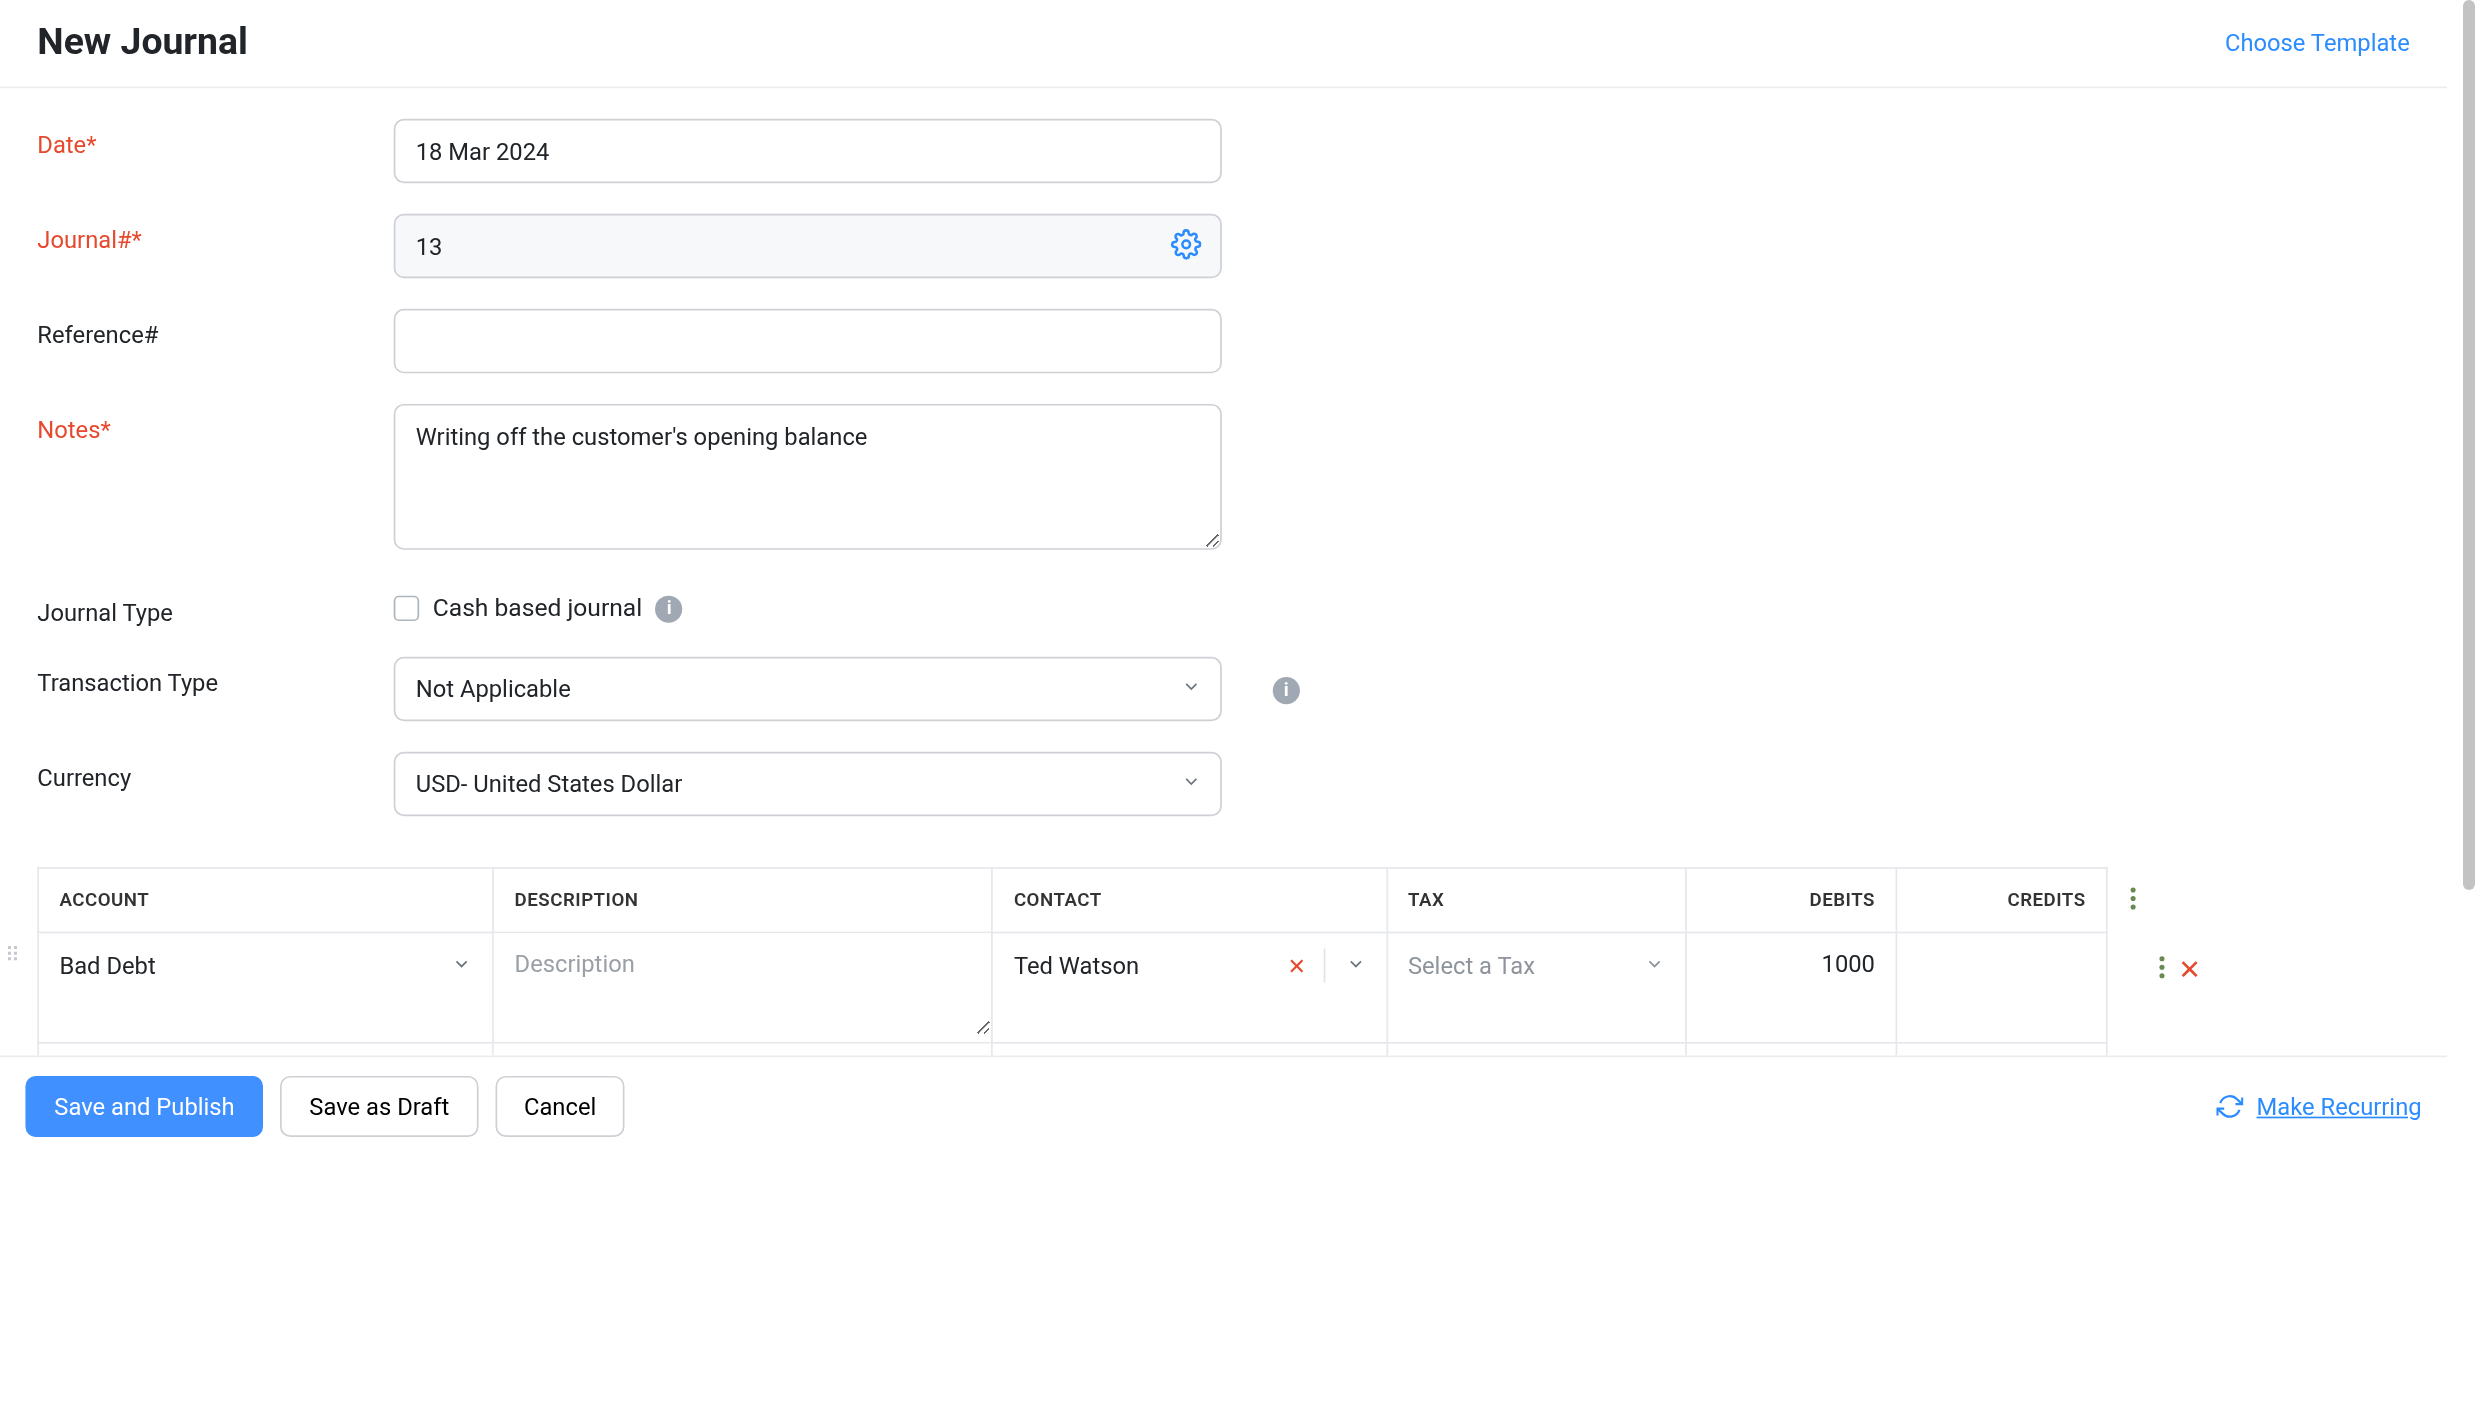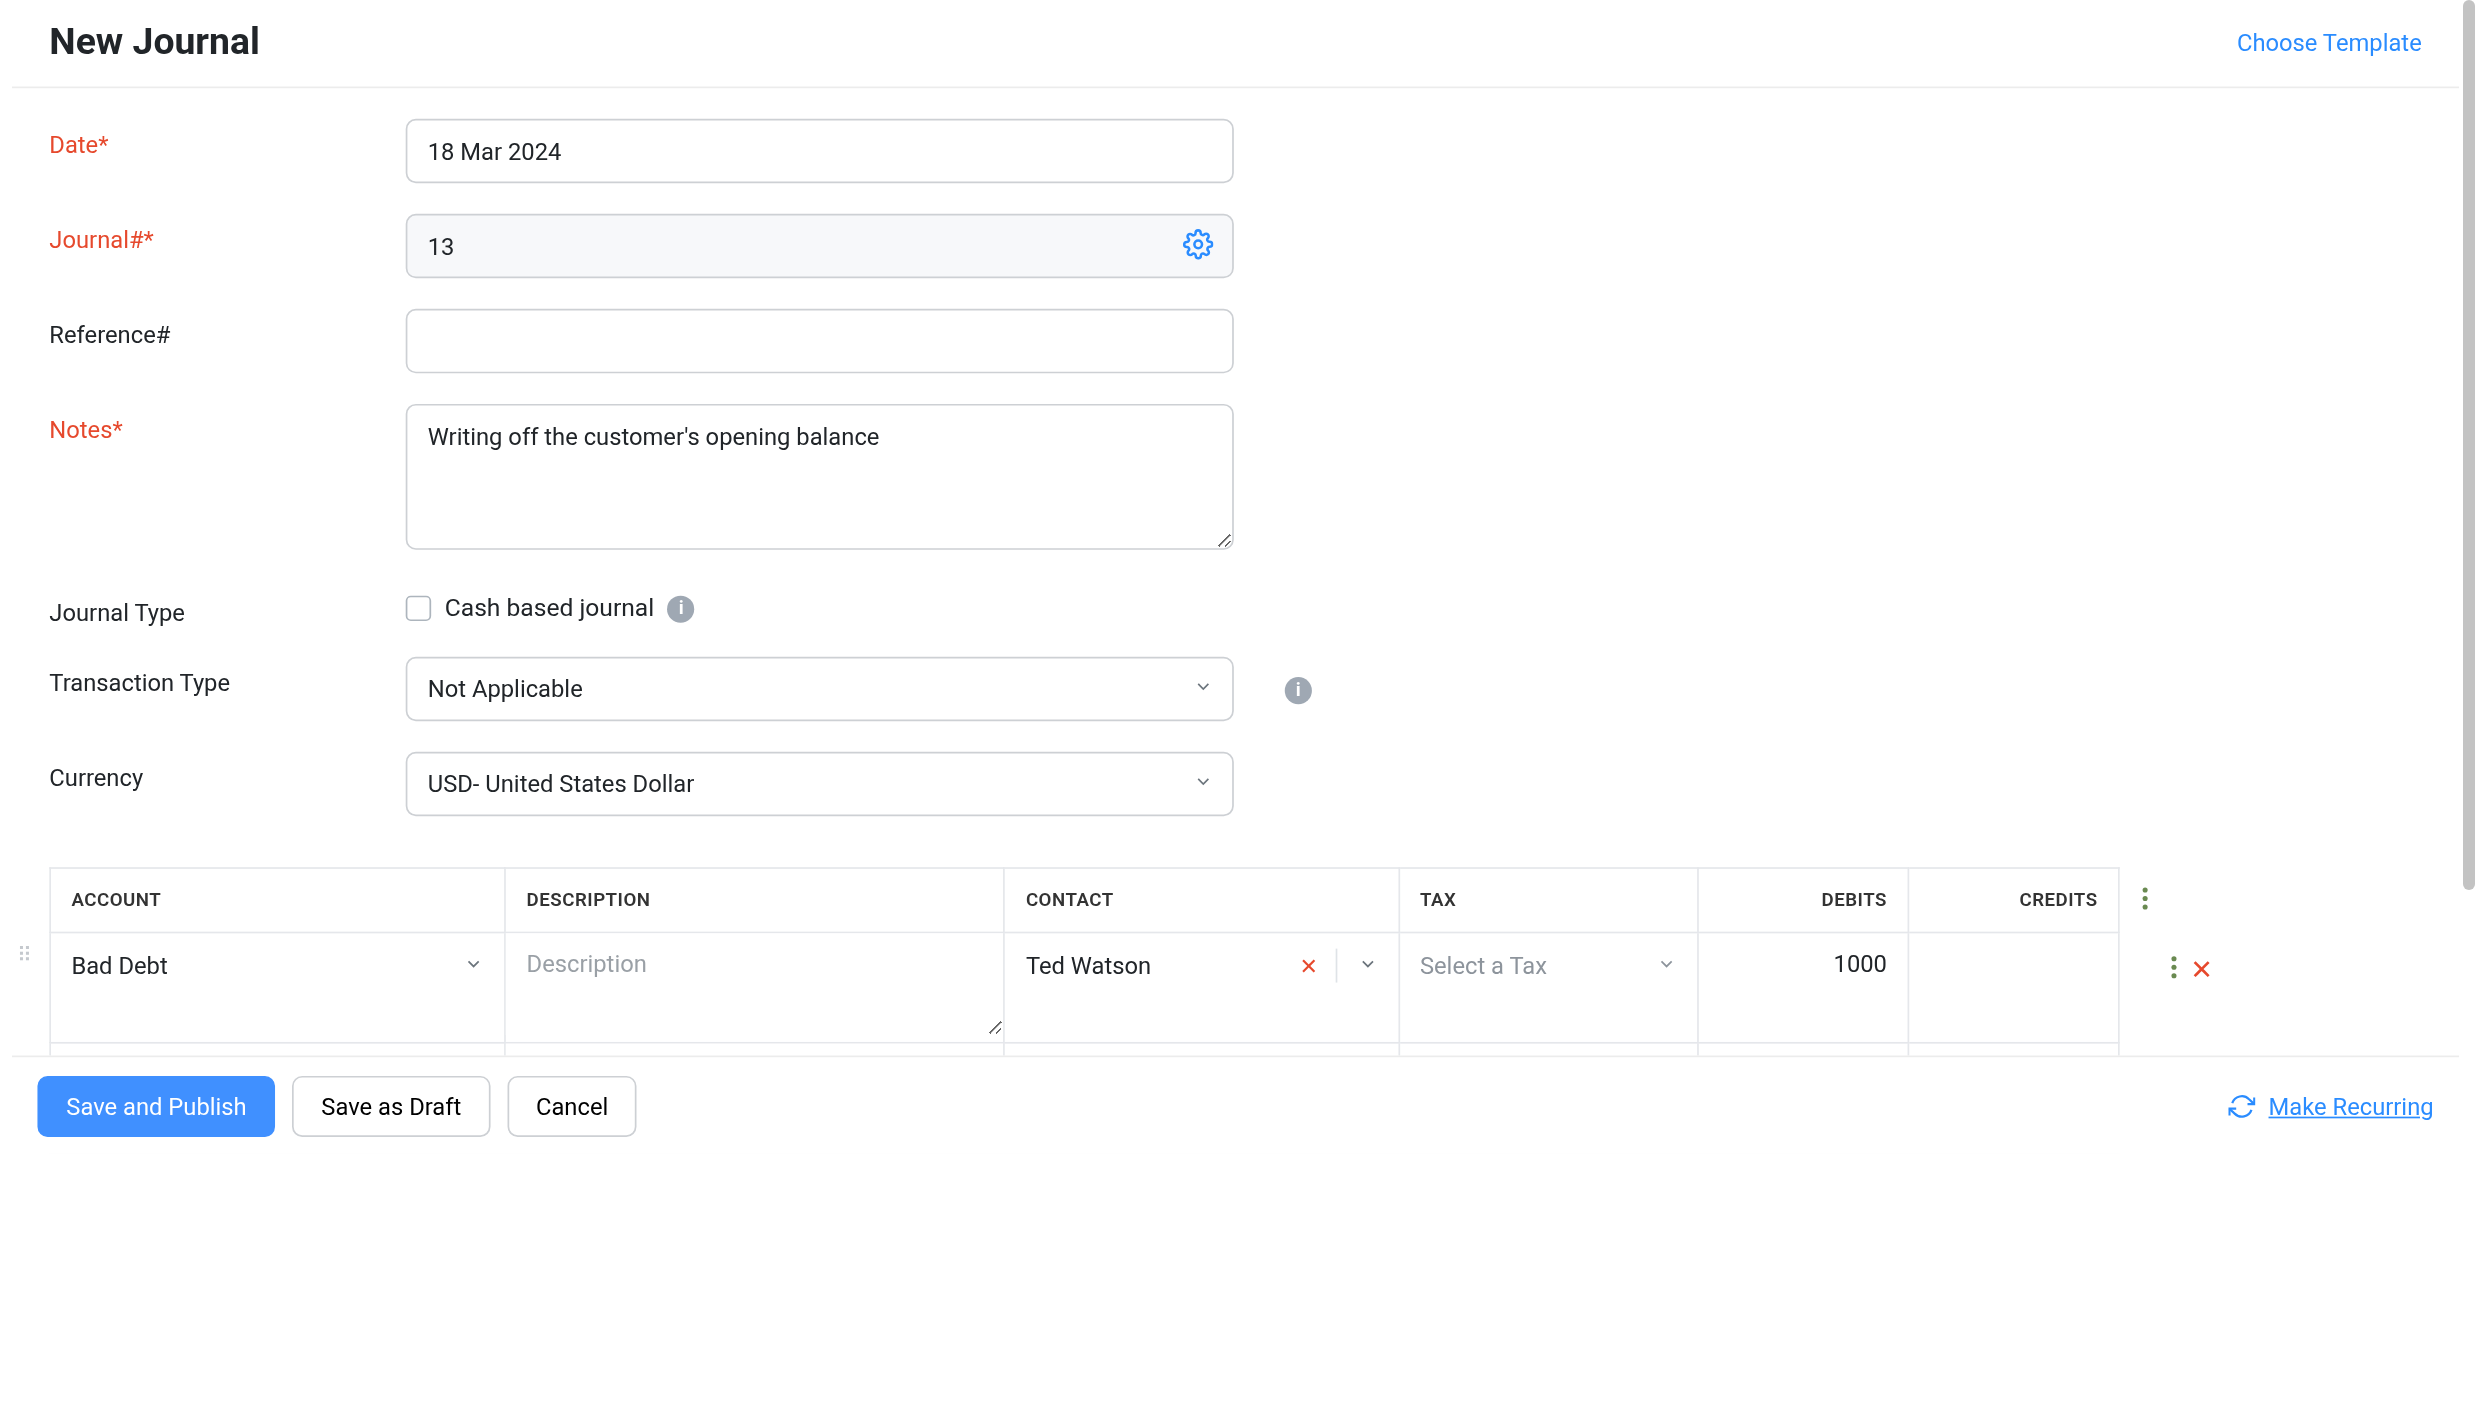--- a/index.html
+++ b/index.html
@@ -9,21 +9,21 @@
       color: #212529;
       background: #fff;
       width: 2478px;
       height: 1410px;
       position: relative;
       overflow: hidden;
     }
     .page-wrapper {
       position: absolute;
       top: 0;
-      left: 12px;
+      left: 0;
       width: 2448px;
       height: 1024px;
     }
     .scrollbar {
       position: absolute;
       top: 0;
       right: 0;
       width: 16px;
       height: 100%;
       background: transparent;

